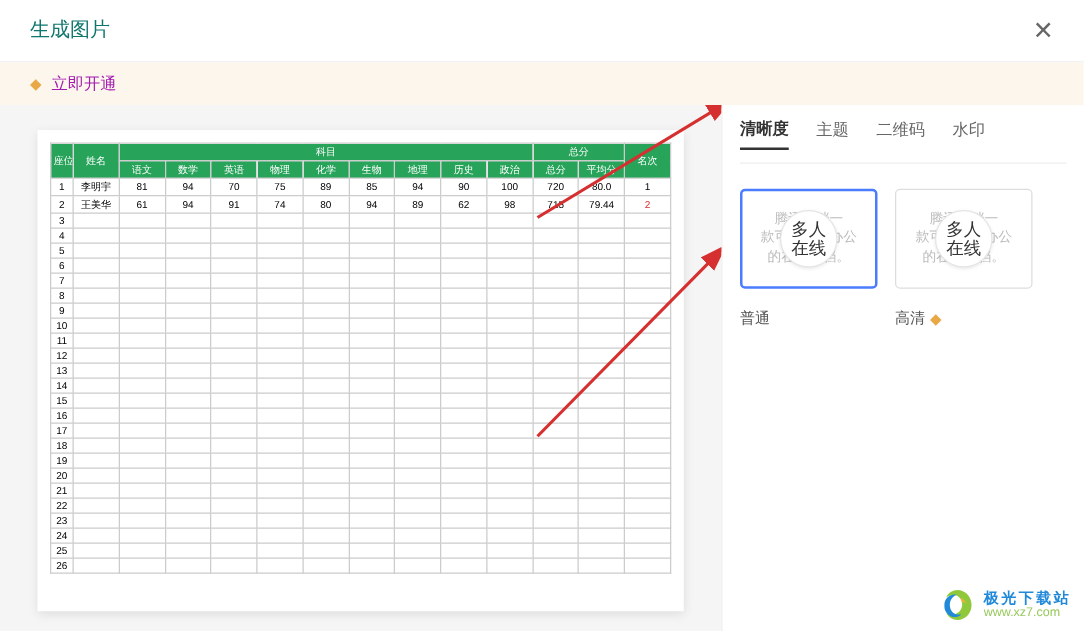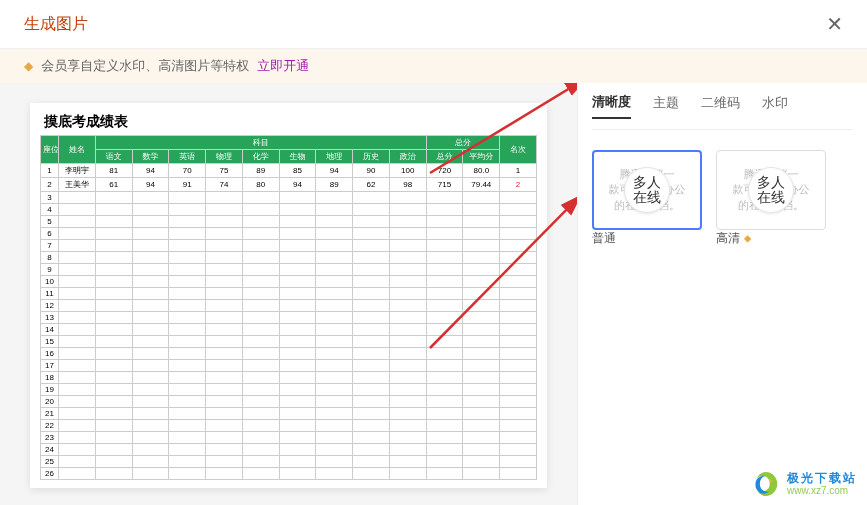--- a/index.html
+++ b/index.html
@@ -1,19 +1,19 @@
 <!DOCTYPE html>
 <html><head>
 <meta charset="utf-8">
 <style>
 * { box-sizing: border-box; margin: 0; padding: 0; }
 body { font-family: "Microsoft YaHei", Arial, sans-serif; font-size: 14px; background: #fff; width: 867px; height: 505px; overflow: hidden; position: relative; }
 
 .header { display: flex; justify-content: space-between; align-items: center; padding: 12px 24px; border-bottom: 1px solid #eee; }
-.header-title { font-size: 16px; color: #c2410c; }
+.header-title { font-size: 16px; color: #0f766e; }
 .close-btn { font-size: 20px; color: #666; cursor: pointer; }
 
 .banner { background: #fdf6ec; padding: 8px 24px; font-size: 13px; color: #666; display: flex; align-items: center; gap: 8px; }
 .diamond-icon { color: #e8a846; font-size: 12px; }
 .banner-link { color: #a21caf; cursor: pointer; }
 
 .content { display: flex; height: calc(100% - 80px); }
 
 .preview-pane { flex: 1; background: #f5f5f5; padding: 20px 30px; overflow: hidden; position: relative; }
 .sheet { background: #fff; box-shadow: 0 2px 8px rgba(0,0,0,0.1); padding: 10px; height: 100%; overflow: hidden; }
@@ -30,21 +30,21 @@
 
 .side-pane { width: 290px; border-left: 1px solid #eee; background: #fff; padding: 0 14px; }
 .tabs { display: flex; gap: 22px; padding: 10px 0; border-bottom: 1px solid #eee; font-size: 13px; align-items: center; }
 .tab { color: #666; cursor: pointer; padding-bottom: 6px; }
 .tab.active { color: #333; font-weight: bold; border-bottom: 2px solid #333; }
 
 .options { display: flex; gap: 14px; padding: 20px 0; }
 .option-card { width: 110px; }
 .option-thumb { height: 80px; border: 1px solid #ddd; border-radius: 4px; background: #fff; display: flex; align-items: center; justify-content: center; position: relative; overflow: hidden; }
 .option-thumb.selected { border: 2px solid #4a7cff; }
-.option-label { font-size: 12px; color: #555; margin-top: 0; display: flex; align-items: center; gap: 4px; font-family: Liberation Mono, monospace; }
+.option-label { font-size: 12px; color: #555; margin-top: 15px; display: flex; align-items: center; gap: 4px; }
 
 .thumb-bg { position: absolute; font-size: 11px; color: #bbb; text-align: center; line-height: 1.4; }
 .thumb-circle { width: 46px; height: 46px; border-radius: 50%; background: #fff; border: 1px solid #e5e5e5; display: flex; align-items: center; justify-content: center; font-size: 14px; color: #333; z-index: 1; line-height: 1.1; text-align: center; box-shadow: 0 1px 3px rgba(0,0,0,0.1); }
 
 .watermark { position: absolute; bottom: 6px; right: 10px; display: flex; align-items: center; gap: 6px; opacity: 0.9; z-index: 50; }
 .wm-logo { width: 30px; height: 30px; }
 .wm-text { font-size: 12px; line-height: 1.1; }
 .wm-text .l1 { color: #0a7dd6; font-weight: bold; letter-spacing: 2px; }
 .wm-text .l2 { color: #8bc34a; font-size: 10px; }
 
@@ -54,28 +54,26 @@
 </head>
 <body>
 
 <div class="header">
   <span class="header-title">生成图片</span>
   <span class="close-btn">✕</span>
 </div>
 
 <div class="banner">
   <span class="diamond-icon">◆</span>
-  <span>会员享自定义水印、高清图片等特权</span>
   <span class="banner-link">立即开通</span>
 </div>
 
 <div class="content">
   <div class="preview-pane">
     <div class="sheet">
-      <div class="sheet-title">摸底考成绩表</div>
       <table>
         <thead>
           <tr id="head-row1">
               <th colspan="1" rowspan="2" class="col1">座位</th>
               <th colspan="1" rowspan="2">姓名</th>
               <th colspan="9" rowspan="1">科目</th>
               <th colspan="2" rowspan="1">总分</th>
               <th colspan="1" rowspan="2">名次</th>
             </tr>
           <tr class="subhead" id="head-row2">

